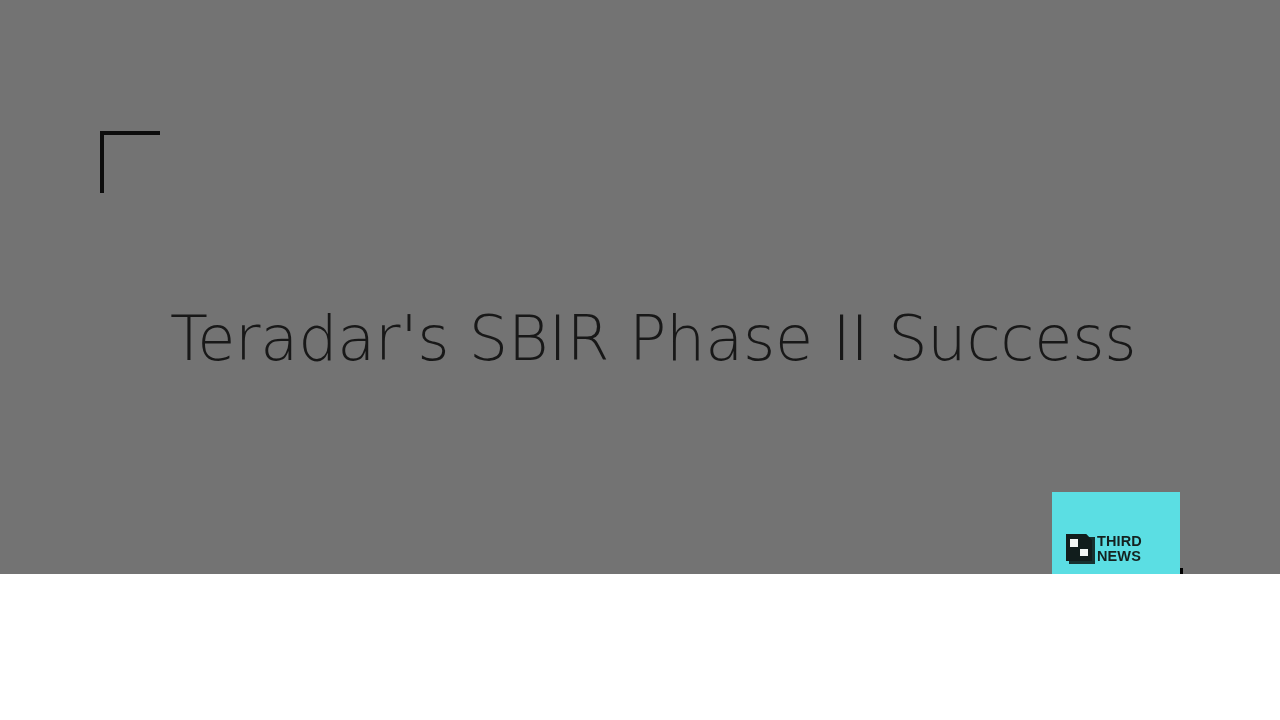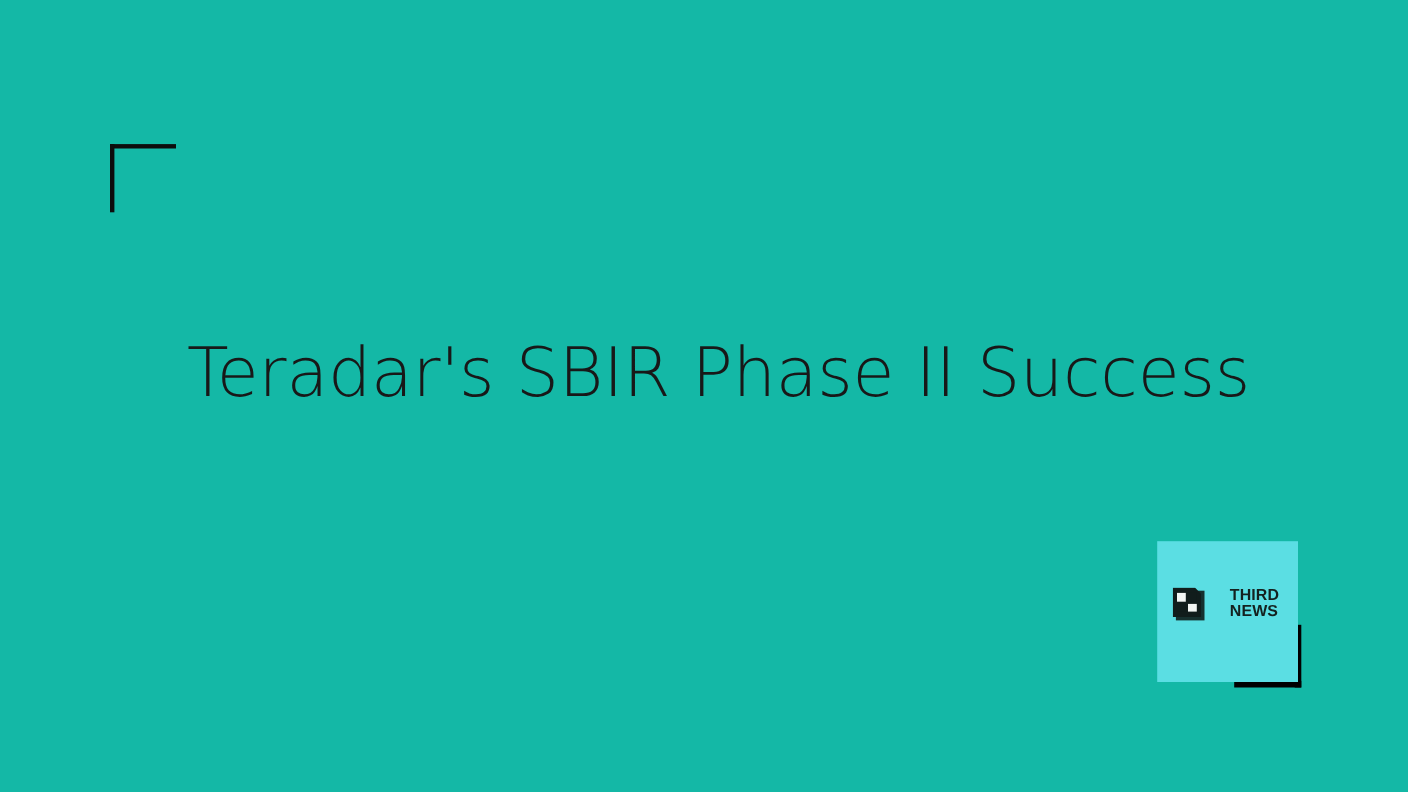--- a/index.html
+++ b/index.html
@@ -10,22 +10,22 @@
   body {
     width: 1280px;
     height: 720px;
     overflow: hidden;
     font-family: "Liberation Sans", sans-serif;
   }
 
   #slide {
     position: relative;
     width: 1280px;
-    height: 720px;
-    background: #14b8a6;
+    height: 574px;
+    background: #737373;
     overflow: hidden;
   }
 
   
   #corner-bracket-tl {
     position: absolute;
     left: 100px;
     top: 131px;
     width: 60px;
     height: 62px;
@@ -101,21 +101,21 @@
     height: 128px;
     background: #5bdee3;
     z-index: 2;
   }
   #logo-lockup {
     position: absolute;
     left: 14px;
     top: 42px;
     display: flex;
     align-items: flex-start;
-    gap: 23px;
+    gap: 2px;
   }
   #logo-mark {
     position: relative;
     width: 29px;
     height: 30px;
     flex: 0 0 auto;
   }
   #logo-mark .shadow {
     position: absolute;
     left: 3px;

